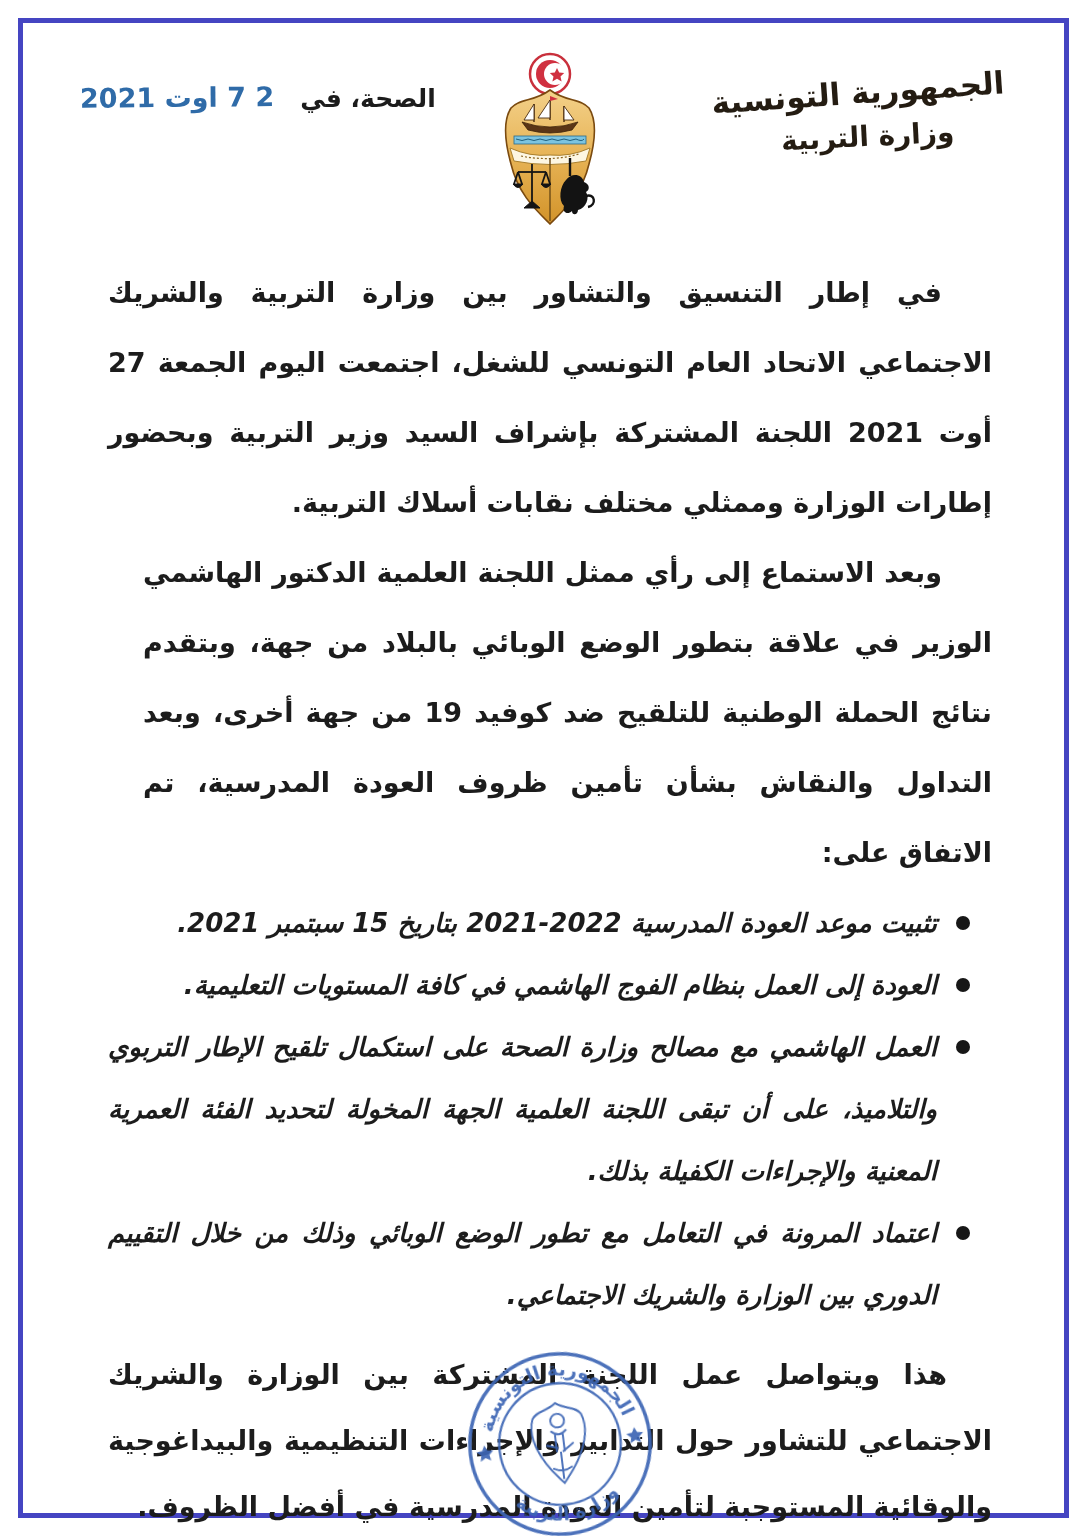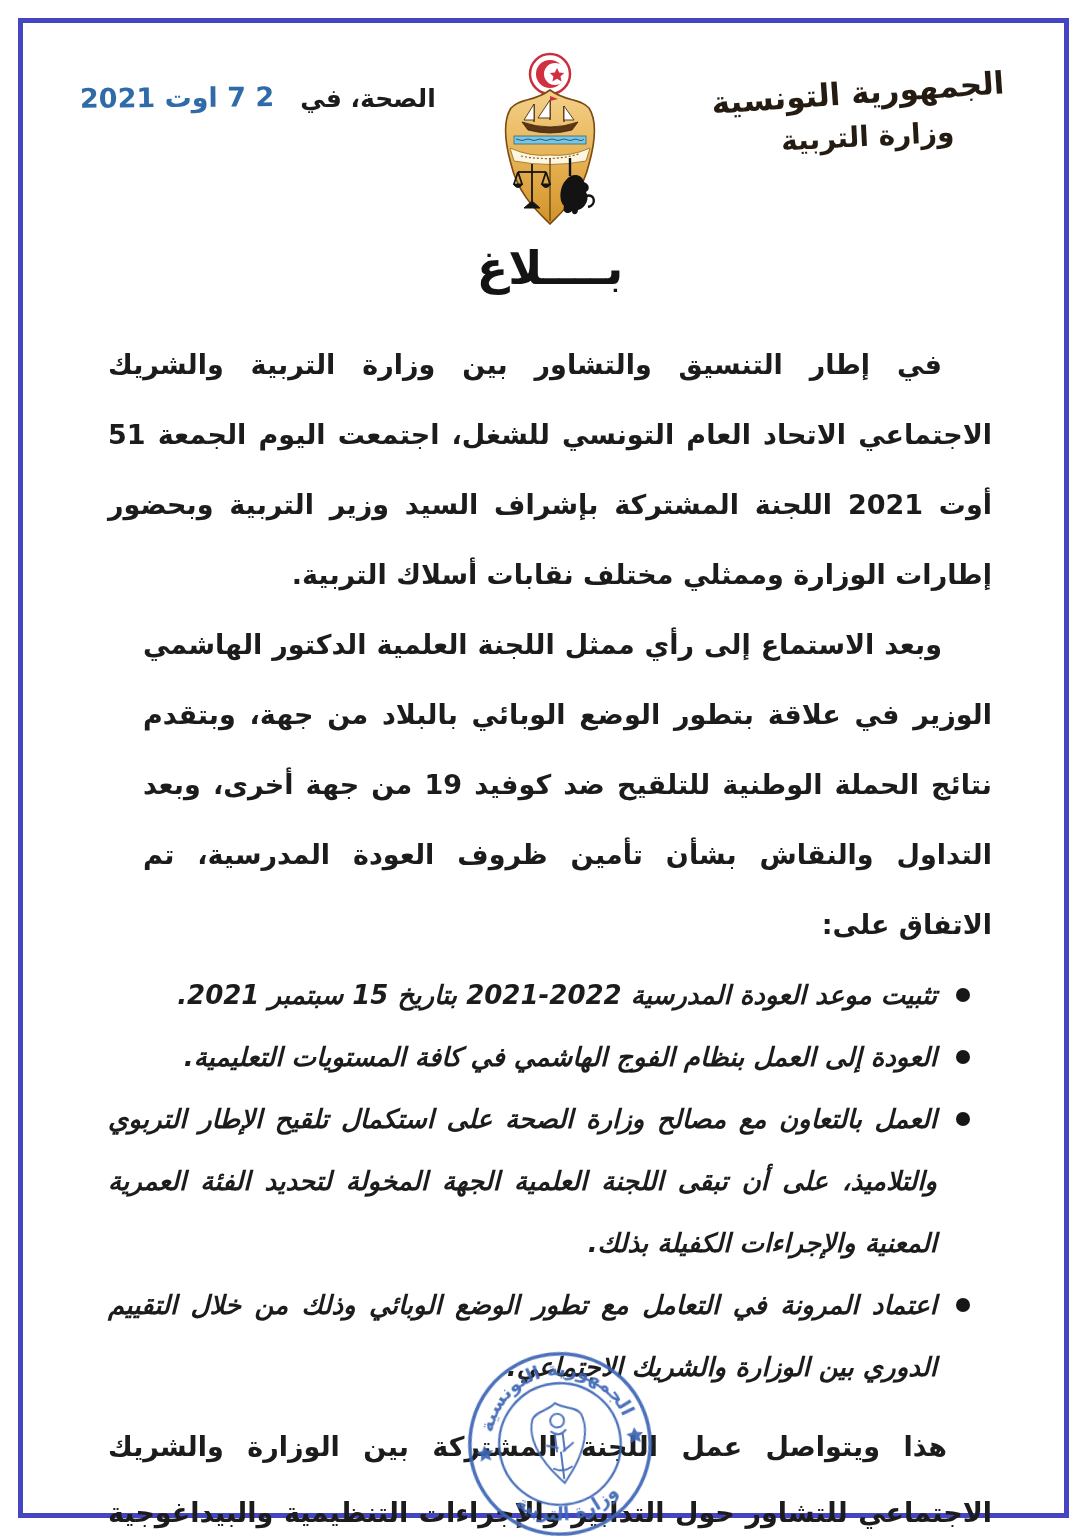--- a/index.html
+++ b/index.html
@@ -102,30 +102,29 @@
         </g>
       </svg>
     </div>
 
     <div class="date-block">
       <span class="place-label">الصحة، في</span>
       <span class="date-stamp">2 7 اوت 2021</span>
     </div>
   </div>
 
-  <h1 class="doc-title">بــــلاغ</h1>
 
-  <p class="par par-1">في إطار التنسيق والتشاور بين وزارة التربية والشريك الاجتماعي الاتحاد العام التونسي للشغل، اجتمعت اليوم الجمعة 51 أوت 2021 اللجنة المشتركة بإشراف السيد وزير التربية وبحضور إطارات الوزارة وممثلي مختلف نقابات أسلاك التربية.</p>
+  <p class="par par-1">في إطار التنسيق والتشاور بين وزارة التربية والشريك الاجتماعي الاتحاد العام التونسي للشغل، اجتمعت اليوم الجمعة 27 أوت 2021 اللجنة المشتركة بإشراف السيد وزير التربية وبحضور إطارات الوزارة وممثلي مختلف نقابات أسلاك التربية.</p>
 
   <p class="par par-2">وبعد الاستماع إلى رأي ممثل اللجنة العلمية الدكتور الهاشمي الوزير في علاقة بتطور الوضع الوبائي بالبلاد من جهة، وبتقدم نتائج الحملة الوطنية للتلقيح ضد كوفيد 19 من جهة أخرى، وبعد التداول والنقاش بشأن تأمين ظروف العودة المدرسية، تم الاتفاق على:</p>
 
   <ul class="points">
     <li>تثبيت موعد العودة المدرسية 2022-2021 بتاريخ 15 سبتمبر 2021.</li>
     <li>العودة إلى العمل بنظام الفوج الهاشمي في كافة المستويات التعليمية.</li>
-    <li>العمل بالتعاون مع مصالح وزارة الصحة على استكمال تلقيح الإطار التربوي والتلاميذ، على أن تبقى اللجنة العلمية الجهة المخولة لتحديد الفئة العمرية المعنية والإجراءات الكفيلة بذلك.</li>
+    <li>العمل الهاشمي مع مصالح وزارة الصحة على استكمال تلقيح الإطار التربوي والتلاميذ، على أن تبقى اللجنة العلمية الجهة المخولة لتحديد الفئة العمرية المعنية والإجراءات الكفيلة بذلك.</li>
     <li>اعتماد المرونة في التعامل مع تطور الوضع الوبائي وذلك من خلال التقييم الدوري بين الوزارة والشريك الاجتماعي.</li>
   </ul>
 
   <p class="closing">هذا ويتواصل عمل اللجنة المشتركة بين الوزارة والشريك الاجتماعي للتشاور حول التدابير والإجراءات التنظيمية والبيداغوجية والوقائية المستوجبة لتأمين العودة المدرسية في أفضل الظروف.</p>
 
 </div>
 
 <div class="stamp">
   <svg width="196" height="196" viewBox="0 0 200 200">
     <g stroke="#3d66b5" fill="none" stroke-width="3.6">

